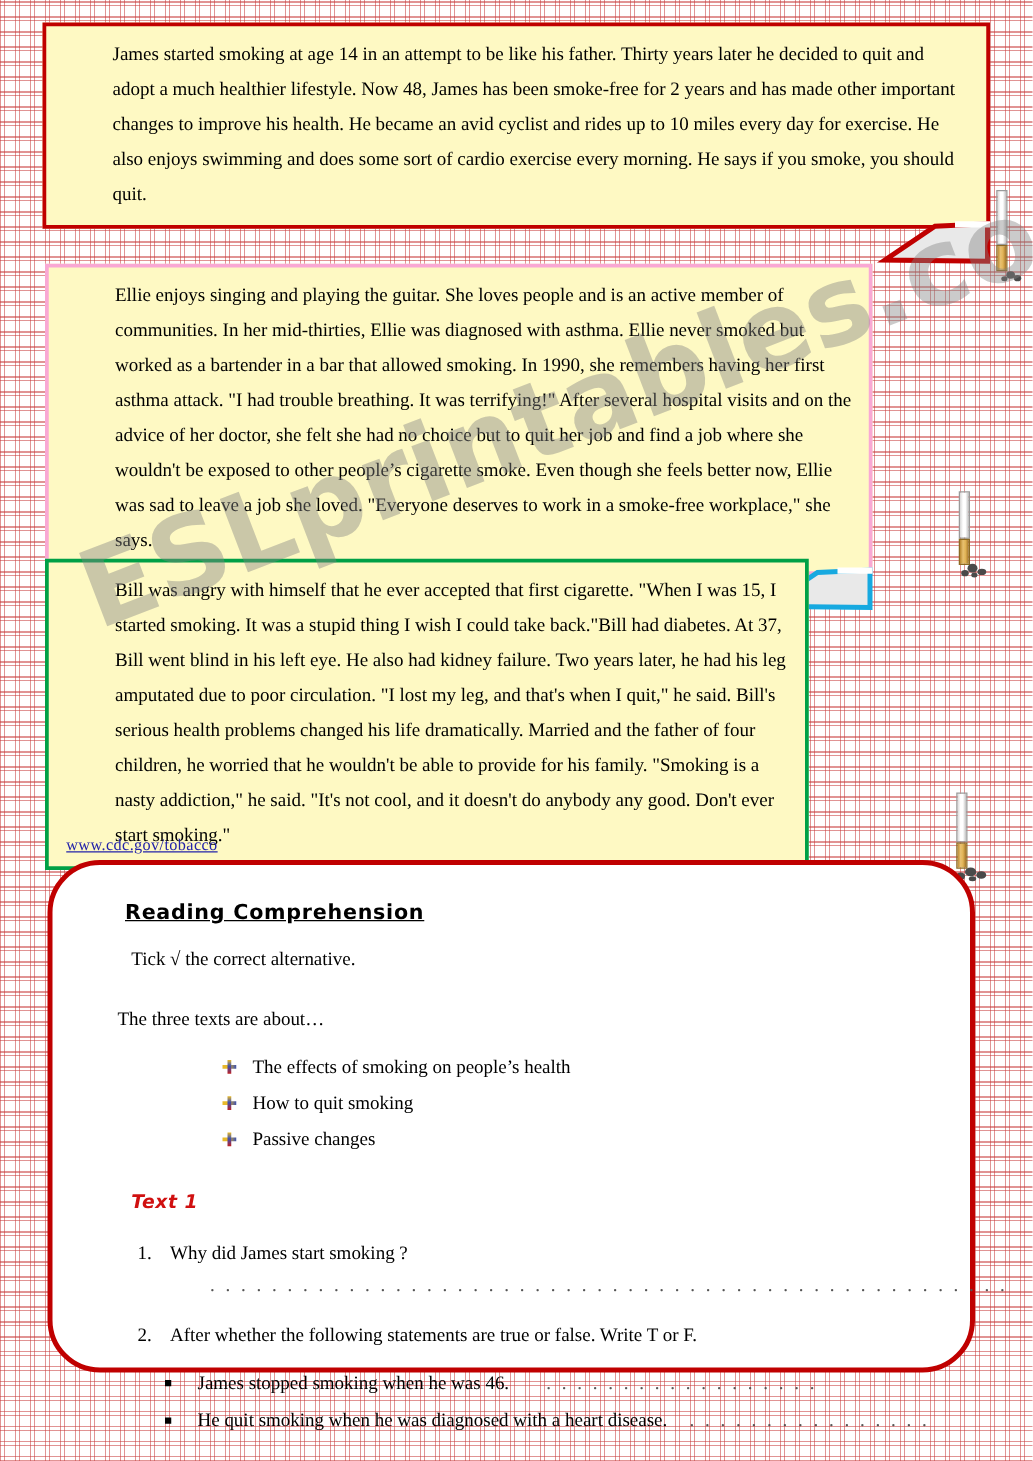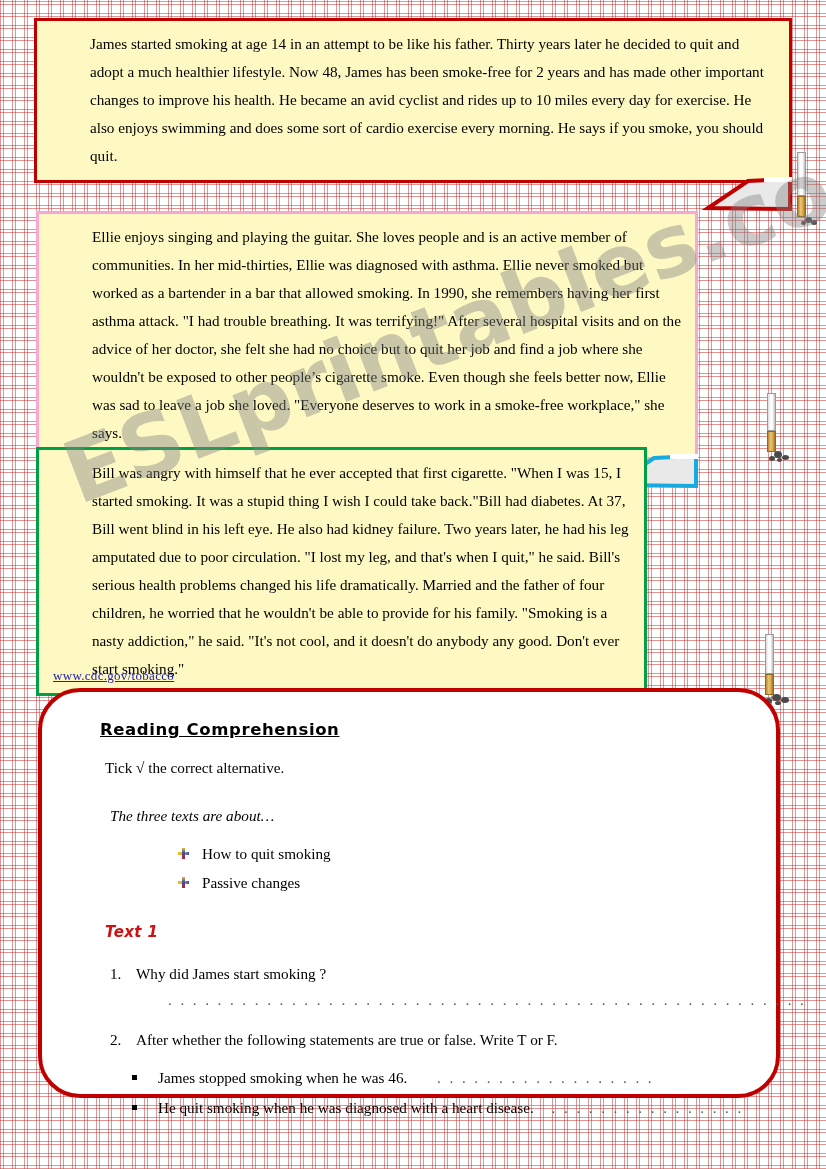--- a/index.html
+++ b/index.html
@@ -134,21 +134,21 @@
     color: #000000;
     margin: 6px 0 0 28px;
     text-decoration: underline;
   }
   .ex-line {
     font-size: 15.2px;
     line-height: 26px;
     margin-left: 33px;
   }
   #ex-instruction { margin-top: 16px; }
-  #ex-prompt      { margin-top: 22px; margin-left: 38px; font-style: italic; }
+  #ex-prompt      { margin-top: 22px; margin-left: 22px; }
 
   #alternatives {
     list-style: none;
     margin: 10px 0 0 0;
     padding: 0 0 0 106px;
   }
   #alternatives li {
     position: relative;
     font-size: 15.2px;
     line-height: 29px;
@@ -316,20 +316,21 @@
     <div class="ex-line" id="ex-instruction">Tick √ the correct alternative.</div>
 
     <div class="ex-line" id="ex-prompt">The three texts are about…</div>
 
     <ul id="alternatives">
       <li>
         <span class="plus-bullet">
             <b></b>
             <i></i>
           </span>
+        <span>The effects of smoking on people’s health</span>
       </li>
       <li>
         <span class="plus-bullet">
             <b></b>
             <i></i>
           </span>
         <span>How to quit smoking</span>
       </li>
       <li>
         <span class="plus-bullet">

